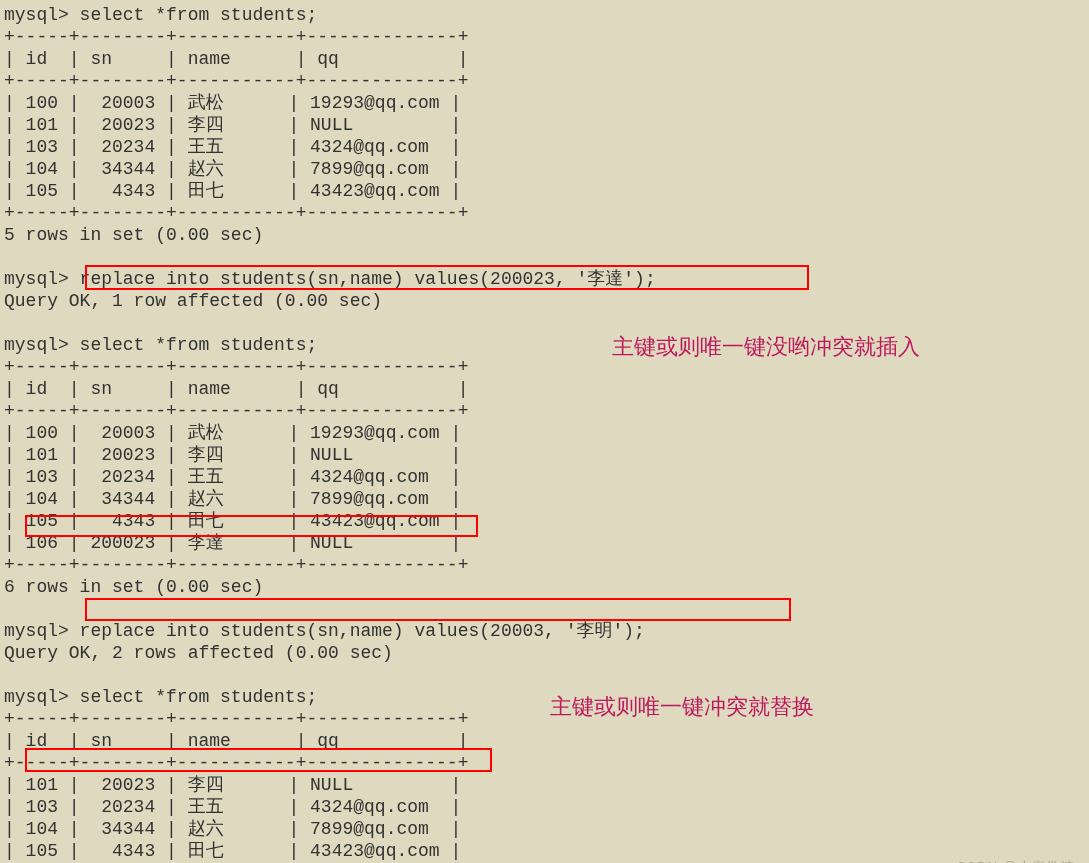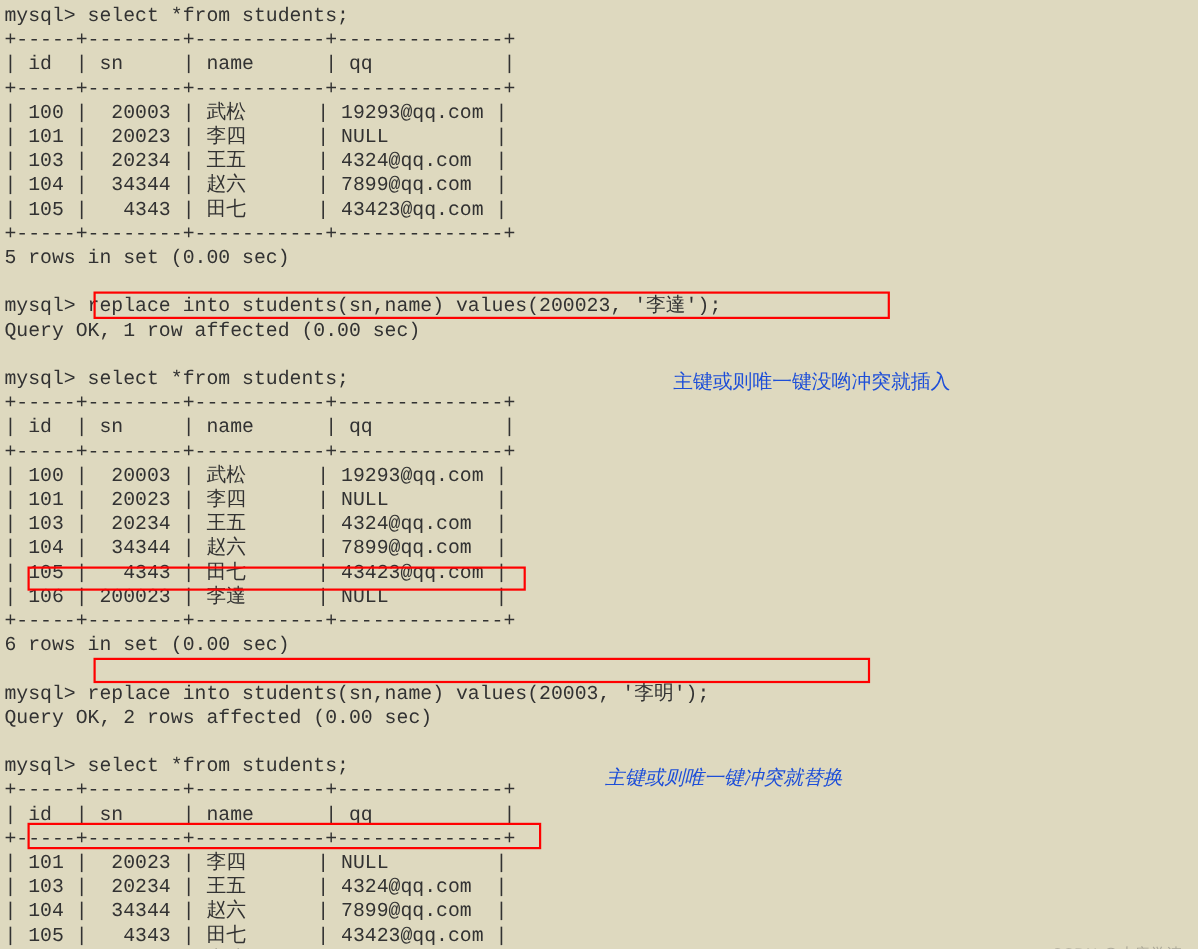--- a/index.html
+++ b/index.html
@@ -14,23 +14,23 @@
     box-sizing: border-box;
   }
   pre {
     margin: 0;
     font-family: inherit;
     white-space: pre;
   }
   .block { position: relative; }
   .ann {
     position: absolute;
-    color: #1d4ed8;
+    color: #be185d;
     font-family: "SimSun", "宋体", serif;
-    font-size: 18px;
+    font-size: 22px;
     text-align: right;
   }
   .redbox {
     position: absolute;
     border: 2px solid #ff0000;
     background: transparent;
     box-sizing: border-box;
   }
   .watermark {
     position: absolute;
@@ -46,21 +46,21 @@
 <body>
 
 <div class="block">
 
 <div class="redbox" style="left:81px; top:261px; width:724px; height:25px;"></div>
 <div class="redbox" style="left:21px; top:511px; width:453px; height:22px;"></div>
 <div class="redbox" style="left:81px; top:594px; width:706px; height:23px;"></div>
 <div class="redbox" style="left:21px; top:744px; width:467px; height:24px;"></div>
 
 <div class="ann" style="left:608px; top:332px;">主键或则唯一键没哟冲突就插入</div>
-<div class="ann" style="left:546px; top:692px;font-style:italic;">主键或则唯一键冲突就替换</div>
+<div class="ann" style="left:546px; top:692px;">主键或则唯一键冲突就替换</div>
 
 <pre id="term">mysql&gt; select *from students;
 +-----+--------+-----------+--------------+
 | id  | sn     | name      | qq           |
 +-----+--------+-----------+--------------+
 | 100 |  20003 | 武松      | 19293@qq.com |
 | 101 |  20023 | 李四      | NULL         |
 | 103 |  20234 | 王五      | 4324@qq.com  |
 | 104 |  34344 | 赵六      | 7899@qq.com  |
 | 105 |   4343 | 田七      | 43423@qq.com |

